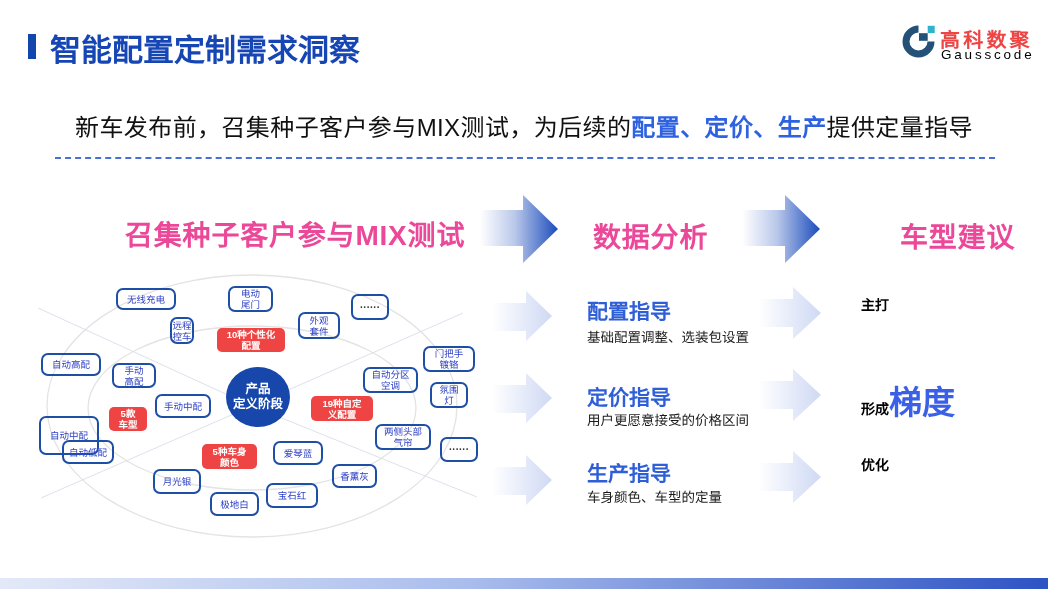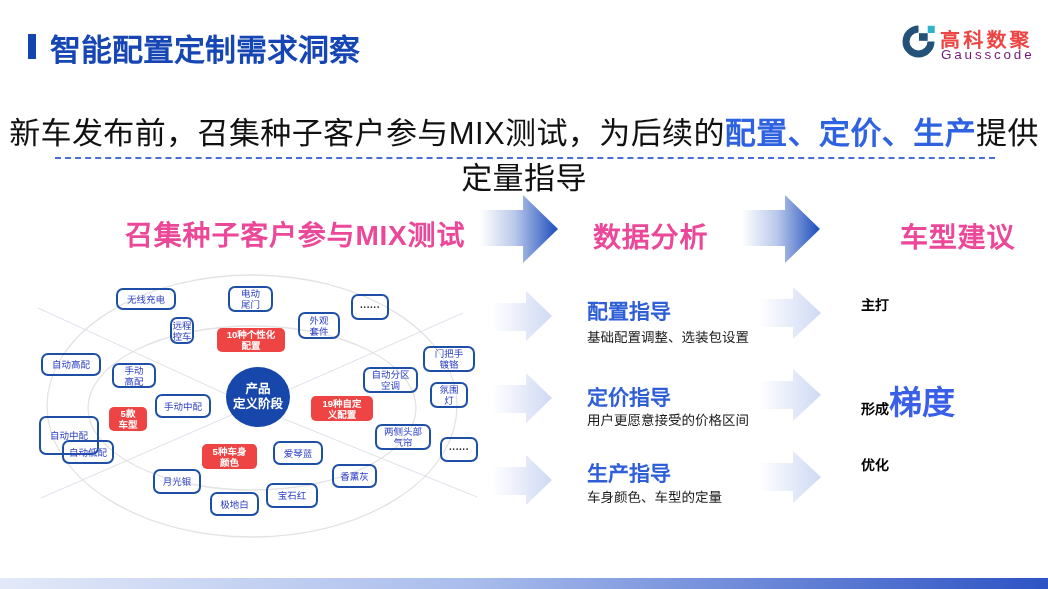--- a/index.html
+++ b/index.html
@@ -4,23 +4,23 @@
 <style>
   html,body{margin:0;padding:0;}
   body{width:1048px;height:589px;position:relative;overflow:hidden;background:#ffffff;
        font-family:"Liberation Sans",sans-serif;}
   .abs{position:absolute;}
   
   #tbar{left:28px;top:34px;width:8px;height:25px;background:#1345ae;}
   #title{left:50px;top:25px;font-size:31px;font-weight:bold;color:#1646b4;letter-spacing:0px;}
   
   #logotxt1{left:940px;top:24px;font-size:20px;font-weight:600;color:#ef4444;letter-spacing:3.2px;}
-  #logotxt2{left:941px;top:47px;font-size:13.5px;color:#701a75;letter-spacing:2.8px;}
+  #logotxt2{left:941px;top:47px;font-size:13.5px;color:#000000;letter-spacing:2.8px;}
   
-  #subtitle{left:0;top:108px;width:1048px;text-align:center;font-size:31px;letter-spacing:0.4px;color:#111;}
+  #subtitle{left:0;top:108px;width:1048px;text-align:center;font-size:24px;letter-spacing:0.4px;color:#111;}
   #subtitle b{color:#2e62e0;}
   #dash{left:55px;top:157px;width:940px;border-top:2px dashed #4a6fd4;}
   
   .hdr{font-size:28px;font-weight:bold;color:#ec4899;letter-spacing:0.8px;}
   #h1t{left:125px;top:213px;}
   #h2t{left:593px;top:215px;}
   #h3t{left:864px;top:215px;margin-left:36px;}
   
   .stitle{font-size:21px;font-weight:bold;color:#2e5fd6;}
   .sdesc{font-size:13.5px;color:#1a1a1a;}

